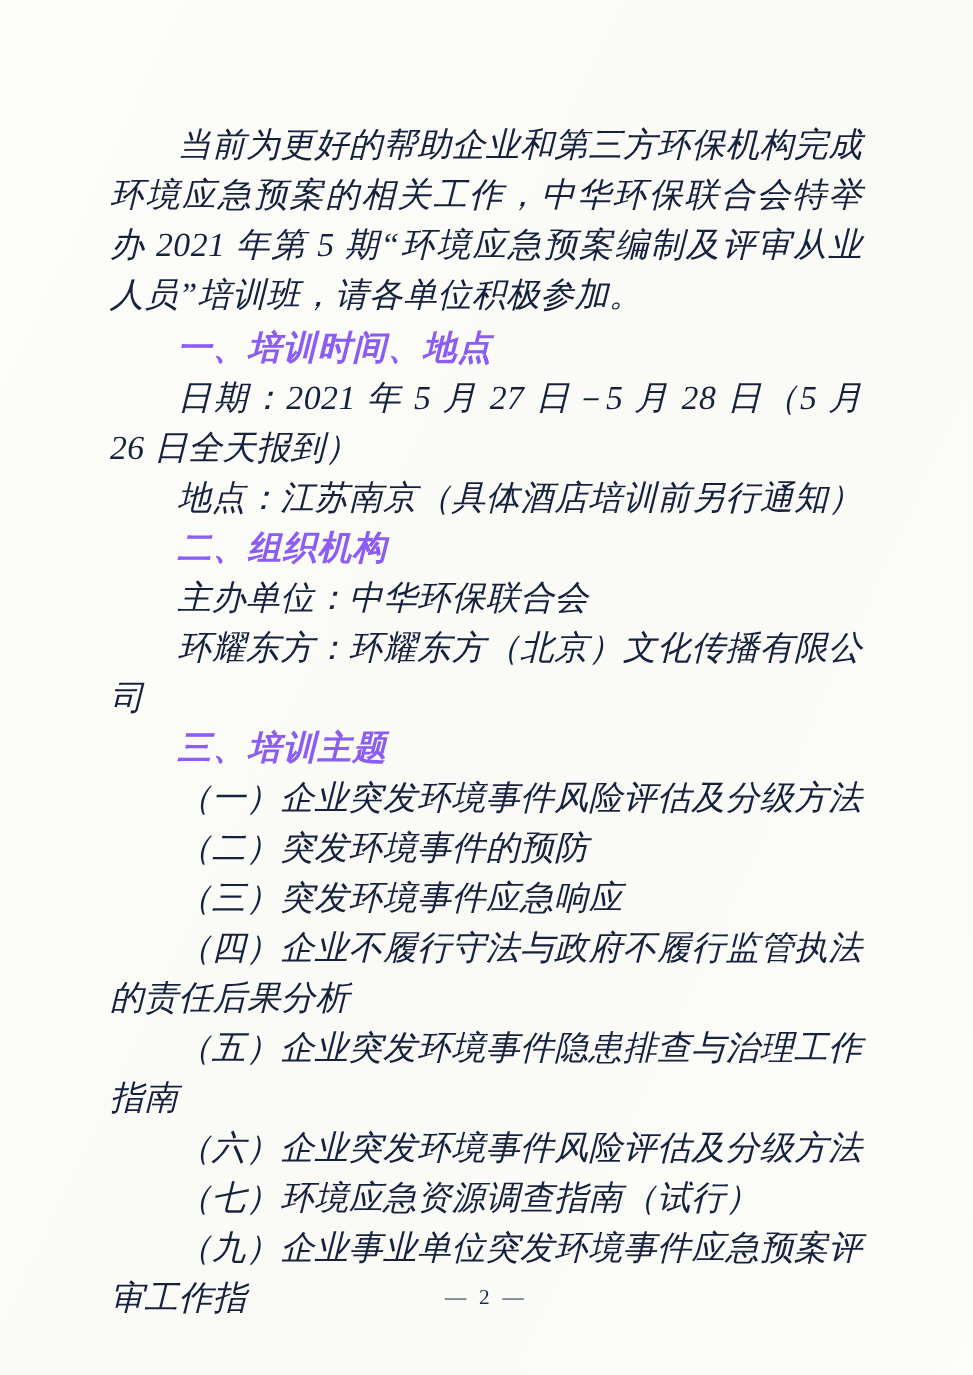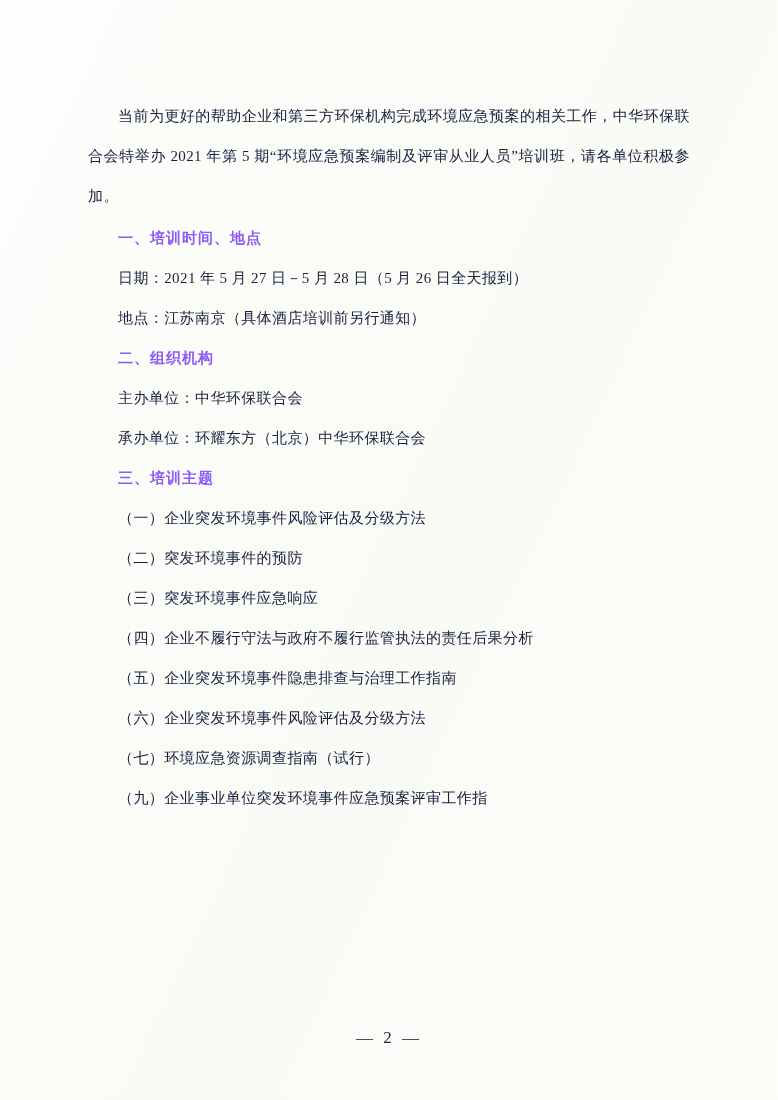--- a/index.html
+++ b/index.html
@@ -26,26 +26,27 @@
   .page::before {
     content: "";
     position: absolute;
     inset: 0;
     background:
       linear-gradient(115deg, rgba(252,252,248,0.0) 0%, rgba(247,247,242,0.55) 55%, rgba(250,250,246,0.2) 100%);
     pointer-events: none;
   }
   .body-text {
     position: relative;
-    font-size: 15px;
+    font-size: 27px;
     line-height: 40px;
     color: #16213e;
     letter-spacing: 0.4px;
     text-align: justify;
     font-family: "Liberation Serif", "DejaVu Serif", serif;
+    font-style: italic;
   }
   .para {
     margin: 0 0 0 0;
     text-indent: 2em;
     text-align: justify;
   }
   .para-first {
     margin-bottom: 2px;
   }
   .heading {
@@ -87,21 +88,21 @@
     <p class="heading">一、培训时间、地点</p>
 
     <p class="line">日期：2021 年 5 月 27 日－5 月 28 日（5 月 26 日全天报到）</p>
 
     <p class="line">地点：江苏南京（具体酒店培训前另行通知）</p>
 
     <p class="heading">二、组织机构</p>
 
     <p class="line">主办单位：中华环保联合会</p>
 
-    <p class="line">承办单位：环耀东方（北京）中华环保联合会</p>
+    <p class="line">环耀东方：环耀东方（北京）文化传播有限公司</p>
 
     <p class="heading">三、培训主题</p>
 
     <p class="item">（一）企业突发环境事件风险评估及分级方法</p>
 
     <p class="item">（二）突发环境事件的预防</p>
 
     <p class="item">（三）突发环境事件应急响应</p>
 
     <p class="item">（四）企业不履行守法与政府不履行监管执法的责任后果分析</p>

